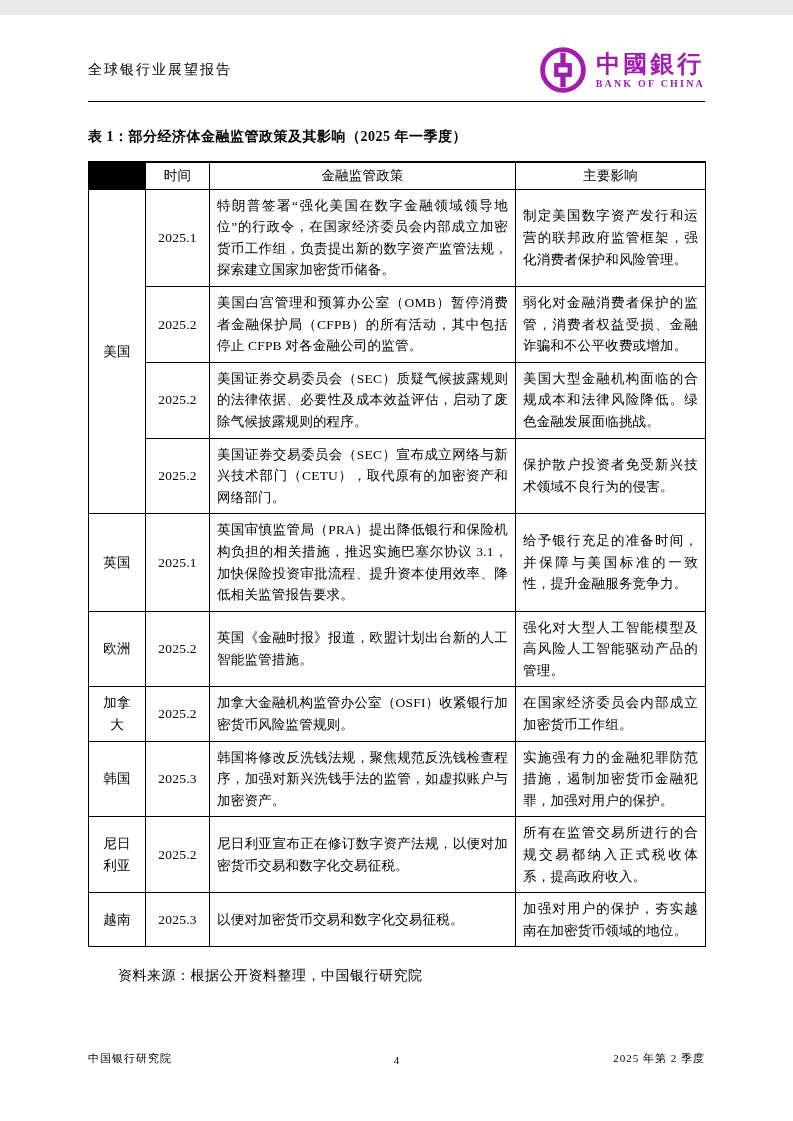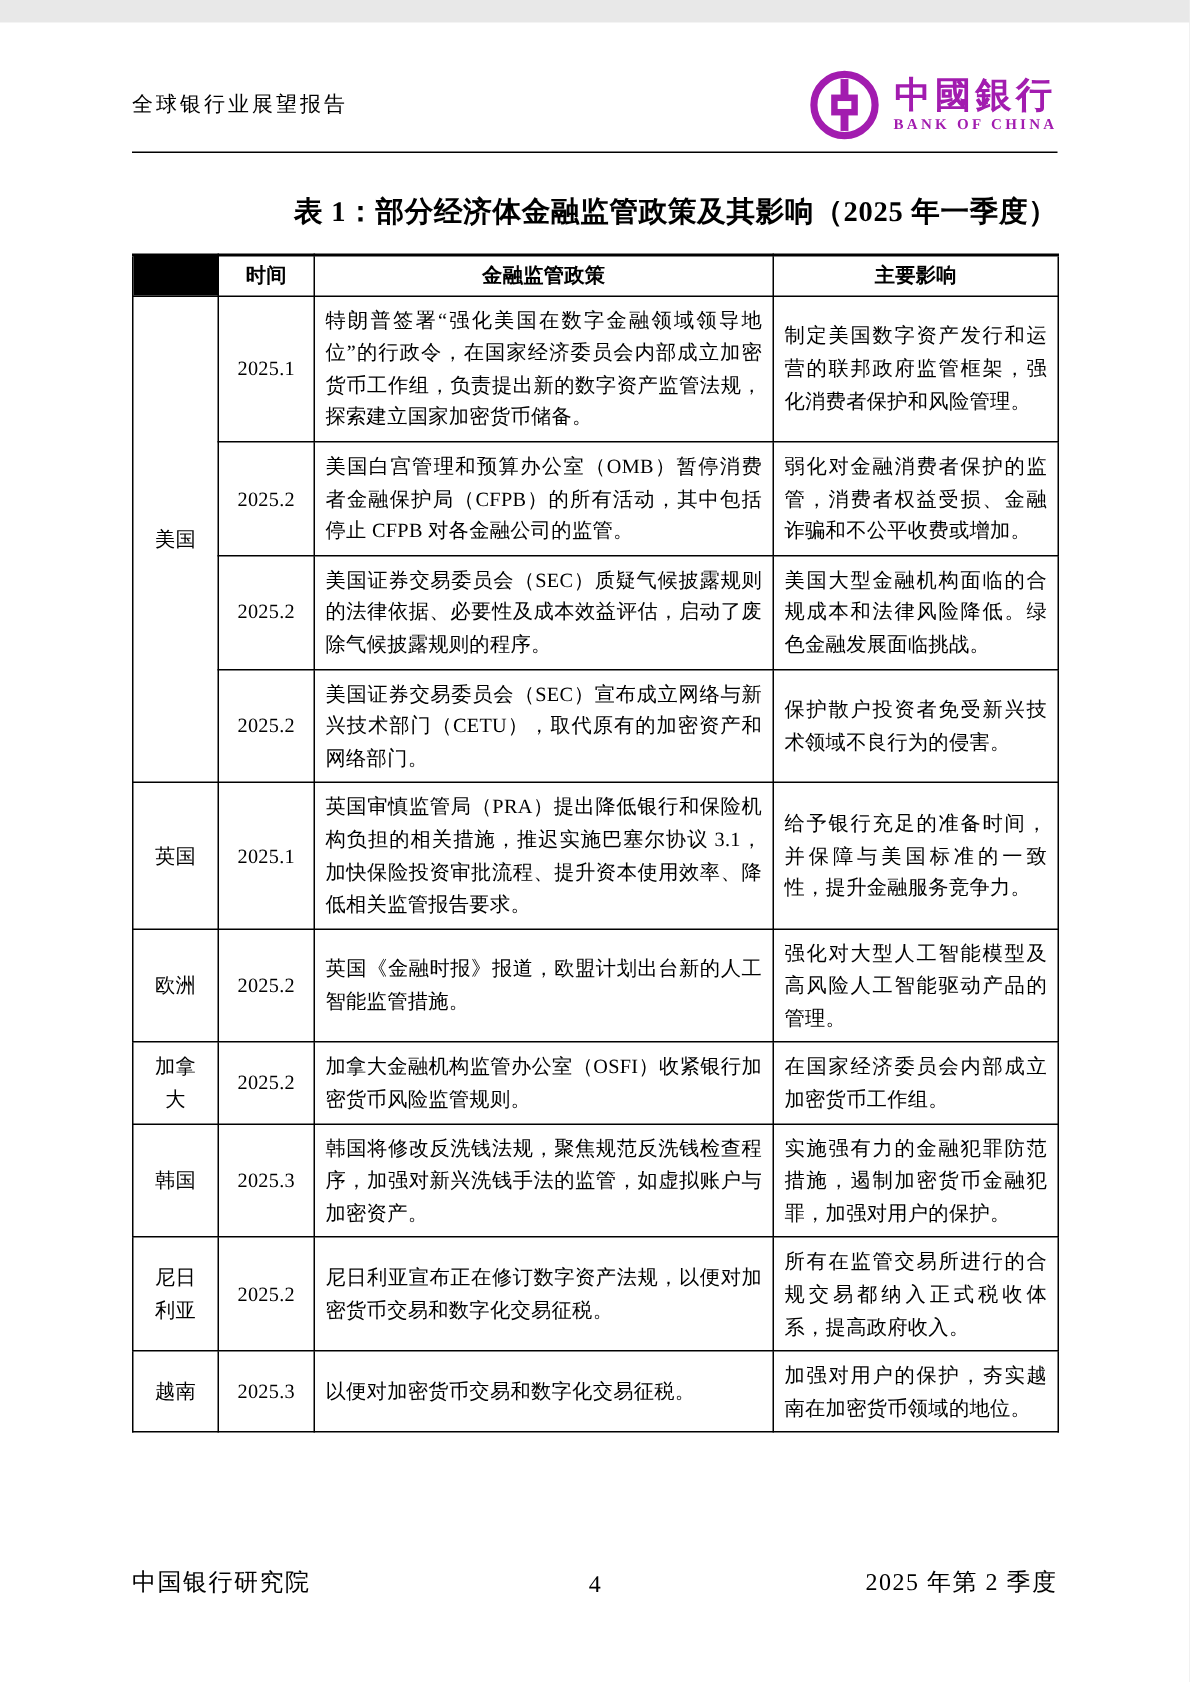--- a/index.html
+++ b/index.html
@@ -15,33 +15,33 @@
   
   .header-bar { display:flex; justify-content:space-between; align-items:center; padding-bottom:6px; min-height:56px; }
   .report-title { font-size:14px; letter-spacing:2px; }
   .logo { display:flex; align-items:center; gap:9px; color:#a21caf; }
   .logo-mark svg { width:48px; height:48px; display:block; }
   .logo-text { display:flex; flex-direction:column; align-items:center; }
   .logo-cn { font-size:24px; font-weight:bold; letter-spacing:3px; line-height:1.15; }
   .logo-en { font-size:10px; letter-spacing:2.2px; font-weight:bold; }
   .header-rule { border-bottom:1.5px solid #000; }
   
-  .table-title { text-align:right; font-size:19px; font-weight:bold; margin:26px 0 15px 0; letter-spacing:0.5px; }
+  .table-title { text-align:left; font-size:14px; font-weight:bold; margin:26px 0 15px 0; letter-spacing:0.5px; }
   
   table { width:100%; border-collapse:collapse; table-layout:fixed; border-top:2.5px solid #000; border-bottom:1.5px solid #000; }
   th, td { border:1px solid #000; font-size:13.5px; line-height:1.6; vertical-align:middle; letter-spacing:0.2px; }
-  thead th { text-align:center; font-weight:bold; padding:2px 3px; }
+  thead th { text-align:center; font-weight:normal; padding:2px 3px; }
   th.region-head { background:#000; }
   td.region { text-align:center; padding:4px 12px; }
   td.time { text-align:center; padding:4px 2px; }
   td.policy { text-align:justify; padding:5px 7px; }
   td.impact { text-align:justify; padding:5px 7px; }
   
   .source { font-size:14px; margin-top:20px; padding-left:30px; letter-spacing:0.5px; }
-  footer { margin-top:auto; display:grid; grid-template-columns:1fr auto 1fr; font-size:16px; align-items:end; }
+  footer { margin-top:auto; display:grid; grid-template-columns:1fr auto 1fr; font-size:11px; align-items:end; }
   .footer-left { text-align:left; letter-spacing:1px; }
   .footer-page { text-align:center; }
   .footer-right { text-align:right; letter-spacing:1px; }
 </style>
 </head>
 <body>
 
 <div class="page">
 
   <div class="header-bar">
@@ -134,20 +134,21 @@
       </tr>
       <tr>
         <td class="region">越南</td>
         <td class="time">2025.3</td>
         <td class="policy">以便对加密货币交易和数字化交易征税。</td>
         <td class="impact">加强对用户的保护，夯实越南在加密货币领域的地位。</td>
       </tr>
     </tbody>
   </table>
 
+  <p class="source">资料来源：根据公开资料整理，中国银行研究院</p>
 
   <footer>
     <span class="footer-left">中国银行研究院</span>
     <span class="footer-page">4</span>
     <span class="footer-right">2025 年第 2 季度</span>
   </footer>
 
 </div>
 
 </body></html>

